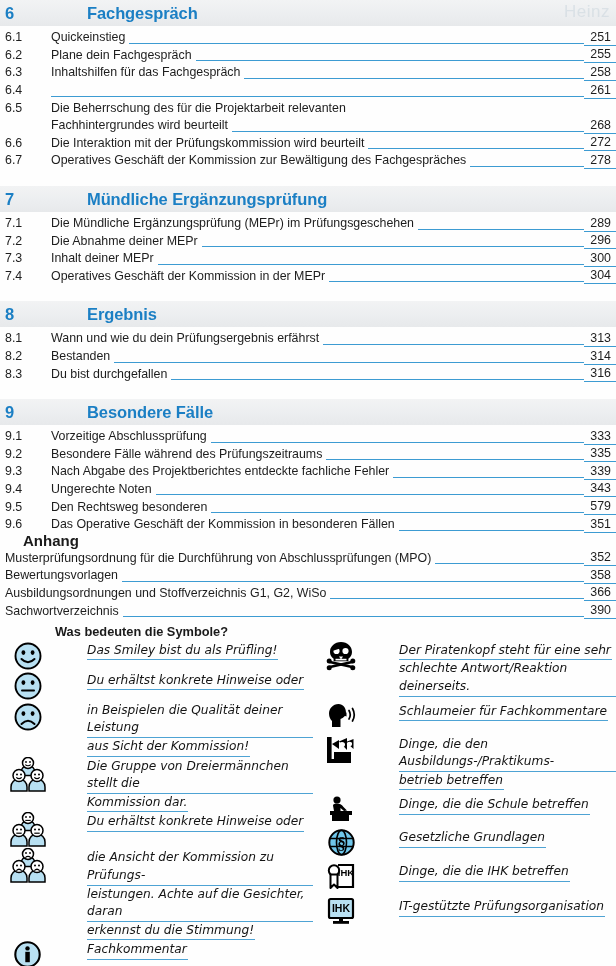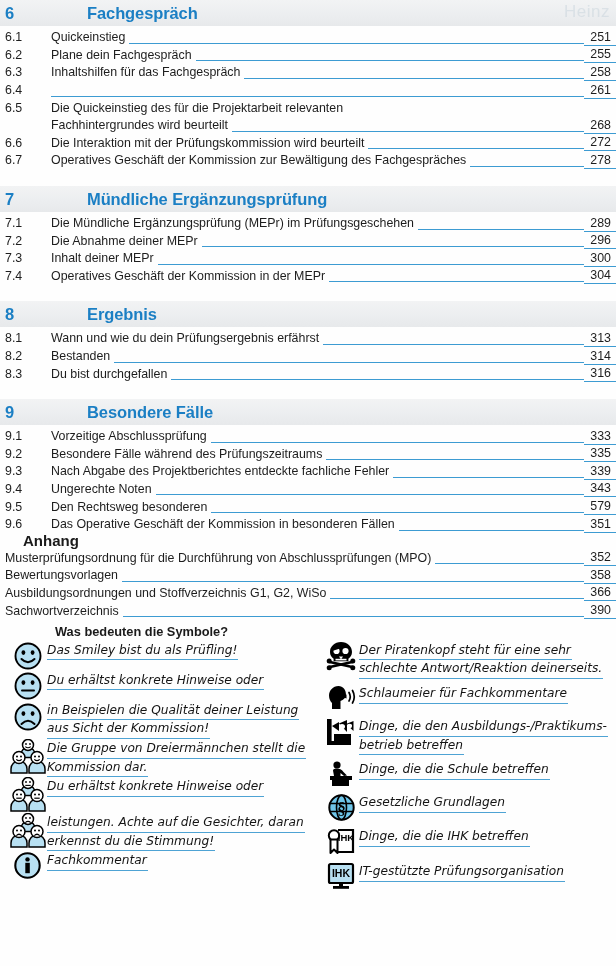--- a/index.html
+++ b/index.html
@@ -142,20 +142,21 @@
   .legend-col-left .legend-icon { width: 47px; padding-left: 8px; box-sizing: border-box; }
   .legend-col-right .legend-icon { width: 46px; padding-left: 10px; box-sizing: border-box; }
 
   .legend-text {
     font-family: "DejaVu Sans", sans-serif;
     font-style: italic;
     font-size: 12.2px;
     line-height: 17.6px;
     color: #141414;
     padding-top: 1px;
+    margin-left: 40px;
   }
   .legend-text span.ln {
     display: block;
     border-bottom: 1px solid #4ea3d4;
     width: fit-content;
     padding-right: 1px;
   }
 
   .right-gap { height: 5px; }
 </style>
@@ -188,21 +189,21 @@
       <div class="leader"></div>
       <div class="pg">258</div>
     </div>
     <div class="toc-row">
       <div class="sec">6.4</div>
       <div class="leader"></div>
       <div class="pg">261</div>
     </div>
     <div class="toc-row cont">
       <div class="sec">6.5</div>
-      <div class="label">Die Quickeinstieg des für die Projektarbeit relevanten</div>
+      <div class="label">Die Beherrschung des für die Projektarbeit relevanten</div>
       <div class="leader"></div>
       <div class="pg"></div>
     </div>
     <div class="toc-row">
       <div class="sec"></div>
       <div class="label">Fachhintergrundes wird beurteilt</div>
       <div class="leader"></div>
       <div class="pg">268</div>
     </div>
     <div class="toc-row">
@@ -484,20 +485,21 @@
               <g stroke="#000" stroke-width="1.5">
                 <path d="M28 22 a8 8 0 0 1 8 8 v4 h-16 v-4 a8 8 0 0 1 8 -8 z" fill="#b8e0f2"></path>
                 <circle cx="28" cy="18.5" r="6" fill="#fff"></circle>
               </g>
               <circle cx="26" cy="17.5" r="1" fill="#000"></circle>
                 <circle cx="30" cy="17.5" r="1" fill="#000"></circle>
               <path d="M25.3 22.6 Q28 19.9 30.7 22.6" fill="none" stroke="#000" stroke-width="1.2"></path>
             </svg>
           </div>
           <div class="legend-text">
+            <span class="ln">die Ansicht der Kommission zu Prüfungs-</span>
             <span class="ln">leistungen. Achte auf die Gesichter, daran</span>
             <span class="ln">erkennst du die Stimmung!</span>
           </div>
         </div>
 
         <div class="legend-item">
           <div class="legend-icon">
             <svg width="29" height="29" viewBox="0 0 29 29">
               <circle cx="14.5" cy="14.5" r="12.2" fill="#b8e0f2" stroke="#000" stroke-width="2.1"></circle>
               <circle cx="14.5" cy="8.4" r="2.2" fill="#000"></circle>

